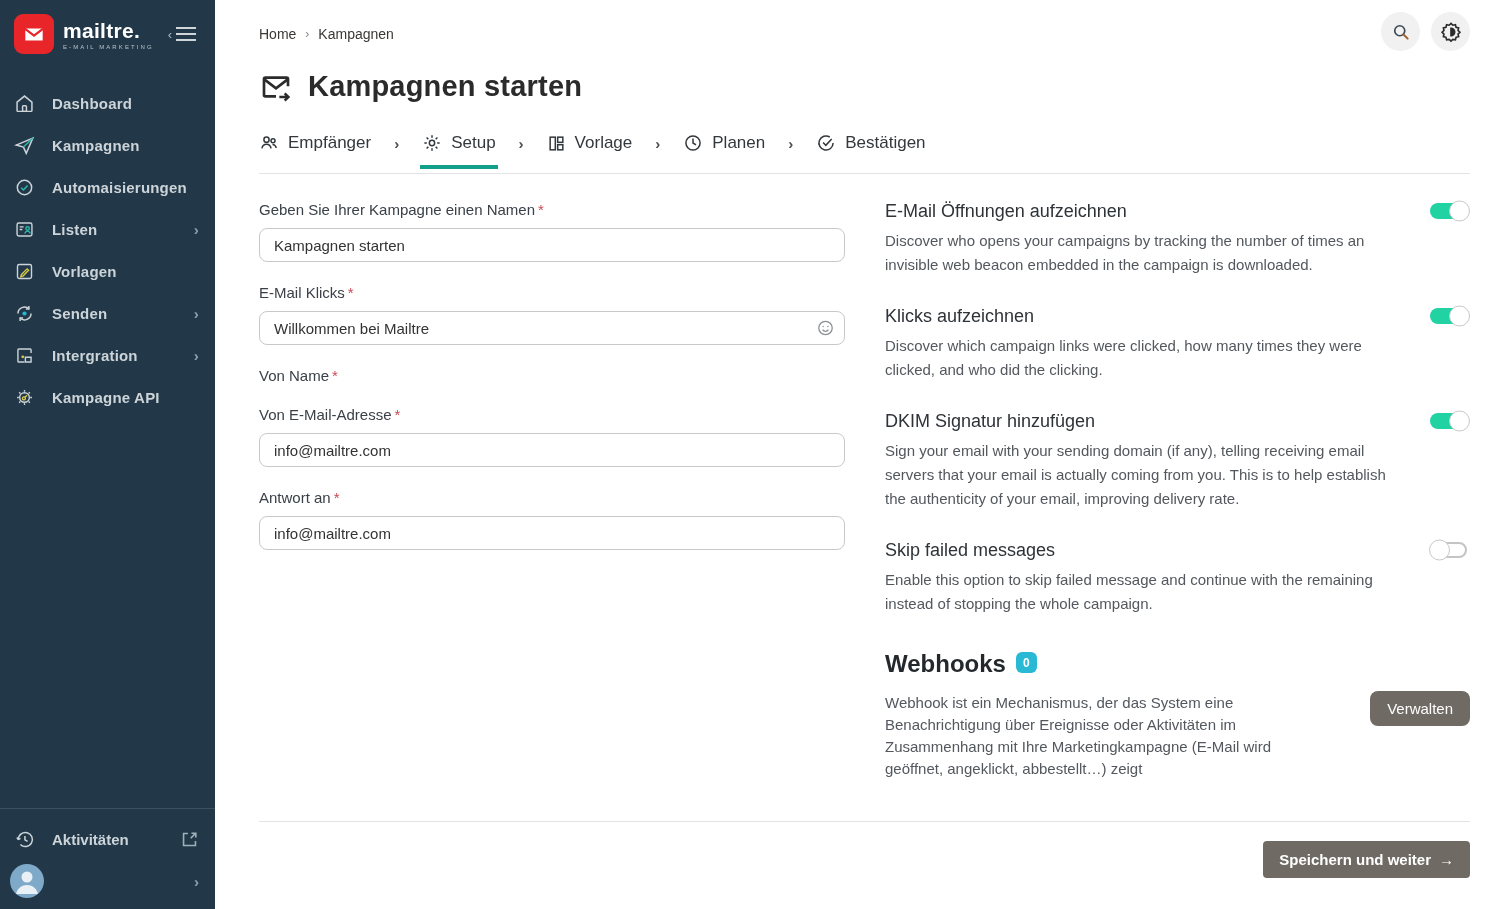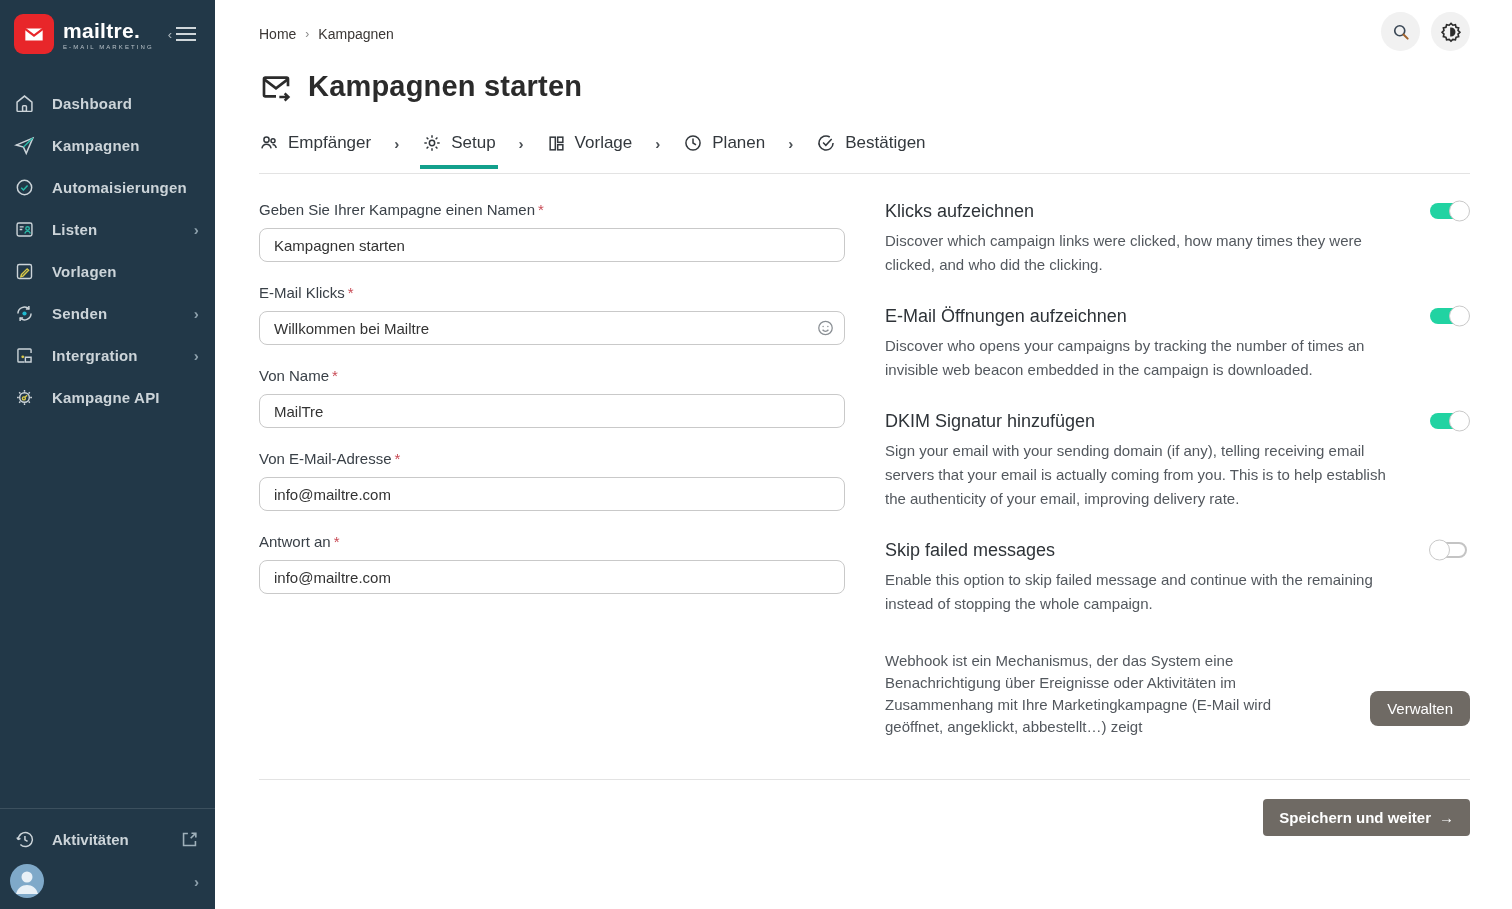--- a/index.html
+++ b/index.html
@@ -311,63 +311,66 @@
                 <circle cx="12" cy="12" r="8.5"></circle>
                 <circle cx="9" cy="10" r="0.9" fill="#8a8f94" stroke="none"></circle>
                 <circle cx="15" cy="10" r="0.9" fill="#8a8f94" stroke="none"></circle>
                 <path d="M8.3 14.2c1 1.3 2.3 2 3.7 2s2.7-.7 3.7-2"></path>
               </svg>
             </span>
         </div>
       </div>
       <div class="field">
         <div class="field-label"><span>Von Name</span><span class="req">*</span></div>
-        <div class="input-wrap"><input class="text-input" type="text" value="MailTre" style=""></div>
       </div>
       <div class="field">
         <div class="field-label"><span>Von E-Mail-Adresse</span><span class="req">*</span></div>
         <div class="input-wrap"><input class="text-input" type="text" value="info@mailtre.com" style=""></div>
       </div>
       <div class="field">
         <div class="field-label"><span>Antwort an</span><span class="req">*</span></div>
         <div class="input-wrap"><input class="text-input" type="text" value="info@mailtre.com" style=""></div>
       </div>
     </div>
 
     <div class="options-col">
+      <div class="option">
+        <div class="option-title">E-Mail Öffnungen aufzeichnen</div>
+        <div class="option-desc">Discover who opens your campaigns by tracking the number of times an invisible web beacon embedded in the campaign is downloaded.</div>
+        <div class="toggle on">
+            <span class="knob"></span>
+          </div>
+      </div>
       <div class="option">
         <div class="option-title">Klicks aufzeichnen</div>
         <div class="option-desc">Discover which campaign links were clicked, how many times they were clicked, and who did the clicking.</div>
         <div class="toggle on">
             <span class="knob"></span>
           </div>
       </div>
       <div class="option">
-        <div class="option-title">E-Mail Öffnungen aufzeichnen</div>
-        <div class="option-desc">Discover who opens your campaigns by tracking the number of times an invisible web beacon embedded in the campaign is downloaded.</div>
-        <div class="toggle on">
-            <span class="knob"></span>
-          </div>
-      </div>
-      <div class="option">
         <div class="option-title">DKIM Signatur hinzufügen</div>
         <div class="option-desc">Sign your email with your sending domain (if any), telling receiving email servers that your email is actually coming from you. This is to help establish the authenticity of your email, improving delivery rate.</div>
         <div class="toggle on">
             <span class="knob"></span>
           </div>
       </div>
       <div class="option">
         <div class="option-title">Skip failed messages</div>
         <div class="option-desc">Enable this option to skip failed message and continue with the remaining instead of stopping the whole campaign.</div>
         <div class="toggle off">
             <span class="knob"></span>
           </div>
       </div>
 
       <div class="webhooks">
+        <div class="webhooks-title-row">
+          <span class="webhooks-title">Webhooks</span>
+          <span class="count-badge">0</span>
+        </div>
         <div class="webhooks-desc">Webhook ist ein Mechanismus, der das System eine Benachrichtigung über Ereignisse oder Aktivitäten im Zusammenhang mit Ihre Marketingkampagne (E-Mail wird geöffnet, angeklickt, abbestellt…) zeigt</div>
         <button class="manage-btn">Verwalten</button>
       </div>
     </div>
   </div>
 
   <hr class="bottom-rule">
   <div class="save-row">
     <button class="save-btn">
       <span>Speichern und weiter</span>

